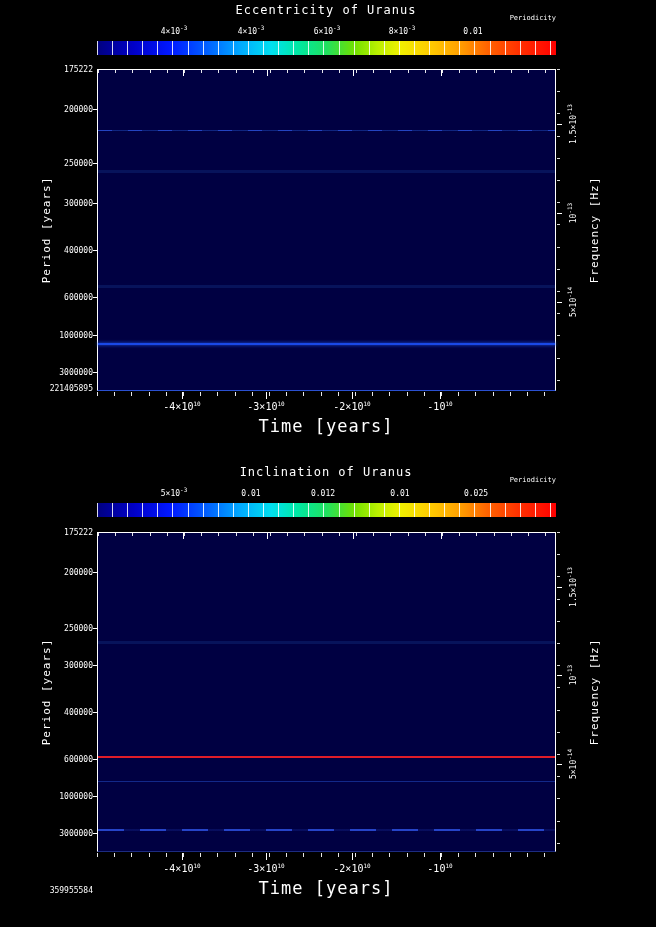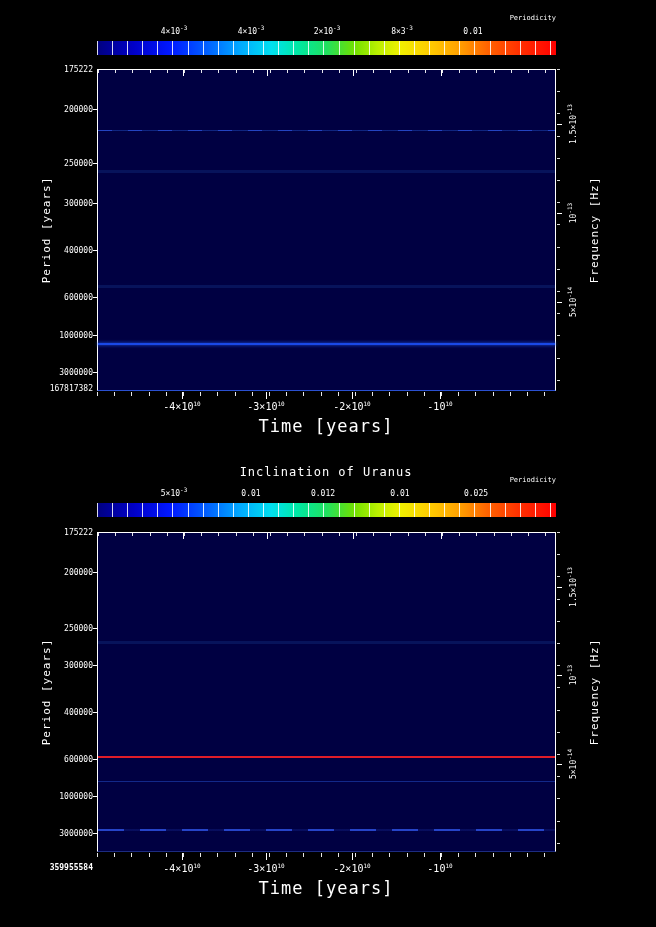--- a/index.html
+++ b/index.html
@@ -39,26 +39,27 @@
   .l-band{height:3px;background:#0d2370;opacity:.55;filter:blur(.4px);}
   .l-dash{height:2px;background:repeating-linear-gradient(90deg,#2644c8 0 26px, rgba(38,68,200,.2) 26px 42px);}
   .l-wavy{height:1px;background:repeating-linear-gradient(90deg,#2a50d8 0 14px,#122c8a 14px 30px);opacity:.85;}
 </style>
 </head>
 <body>
 
 <div id="canvas">
 
   <div class="plot" style="top:0;height:462px;">
+    <div class="title" style="top:3px;">Eccentricity of Uranus</div>
     <div class="cbtitle" style="top:14px;right:100px;">Periodicity</div>
 
     <div class="cblab" style="left:174px;top:24px;"><span>4×10</span><sup>-3</sup></div>
     <div class="cblab" style="left:251px;top:24px;"><span>4×10</span><sup>-3</sup></div>
-    <div class="cblab" style="left:327px;top:24px;"><span>2×10</span><sup>-3</sup></div>
-    <div class="cblab" style="left:402px;top:24px;"><span>8×3</span><sup>-3</sup></div>
+    <div class="cblab" style="left:327px;top:24px;"><span>6×10</span><sup>-3</sup></div>
+    <div class="cblab" style="left:402px;top:24px;"><span>8×10</span><sup>-3</sup></div>
     <div class="cblab" style="left:473px;top:24px;"><span>0.01</span><sup></sup></div>
 
     <div class="cbar" style="top:41px;"></div>
 
     <div class="area" style="top:69px;height:322px;border-bottom-color:#2a50d0;">
       <div class="tickstrip-top"></div>
       <div class="majtick-top" style="left:85px;"></div>
       <div class="majtick-top" style="left:169px;"></div>
       <div class="majtick-top" style="left:255px;"></div>
       <div class="majtick-top" style="left:343px;"></div>
@@ -76,21 +77,21 @@
     <div class="majtick-bot" style="left:440px;top:392px;"></div>
 
     <div class="ylab" style="top:69px;">175222</div>
     <div class="ylab" style="top:109px;">200000</div>
     <div class="ylab" style="top:163px;">250000</div>
     <div class="ylab" style="top:203px;">300000</div>
     <div class="ylab" style="top:250px;">400000</div>
     <div class="ylab" style="top:297px;">600000</div>
     <div class="ylab" style="top:335px;">1000000</div>
     <div class="ylab" style="top:372px;">3000000</div>
-    <div class="ylab" style="top:388px;">167817382</div>
+    <div class="ylab" style="top:388px;">221405895</div>
     <div class="ytick" style="top:109px;"></div>
     <div class="ytick" style="top:163px;"></div>
     <div class="ytick" style="top:203px;"></div>
     <div class="ytick" style="top:250px;"></div>
     <div class="ytick" style="top:297px;"></div>
     <div class="ytick" style="top:335px;"></div>
     <div class="ytick" style="top:372px;"></div>
 
     <div class="rminor" style="top:69px;height:322px;"></div>
     <div class="rtick" style="top:124px;"></div>
@@ -142,21 +143,21 @@
     <div class="majtick-bot" style="left:440px;top:853px;"></div>
 
     <div class="ylab" style="top:532px;">175222</div>
     <div class="ylab" style="top:572px;">200000</div>
     <div class="ylab" style="top:628px;">250000</div>
     <div class="ylab" style="top:665px;">300000</div>
     <div class="ylab" style="top:712px;">400000</div>
     <div class="ylab" style="top:759px;">600000</div>
     <div class="ylab" style="top:796px;">1000000</div>
     <div class="ylab" style="top:833px;">3000000</div>
-    <div class="ylab" style="top:867px;font-weight:bold;">359955584</div>
+    <div class="ylab" style="top:890px;">359955584</div>
     <div class="ytick" style="top:572px;"></div>
     <div class="ytick" style="top:628px;"></div>
     <div class="ytick" style="top:665px;"></div>
     <div class="ytick" style="top:712px;"></div>
     <div class="ytick" style="top:759px;"></div>
     <div class="ytick" style="top:796px;"></div>
     <div class="ytick" style="top:833px;"></div>
 
     <div class="rminor" style="top:532px;height:320px;"></div>
     <div class="rtick" style="top:587px;"></div>

